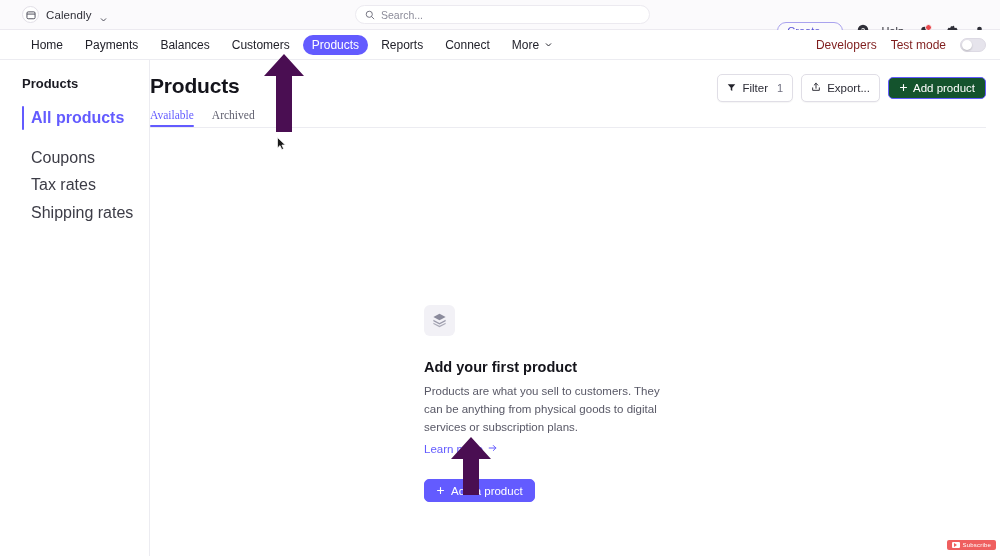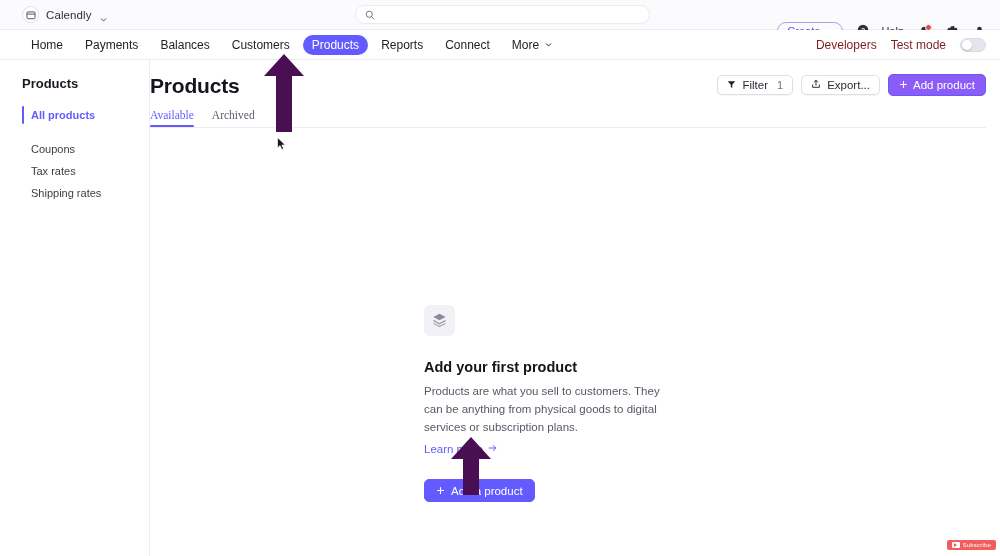--- a/index.html
+++ b/index.html
@@ -93,48 +93,48 @@
 
   
   .body { display: flex; position: relative; height: 496px; }
 
   .sidebar {
     width: 150px; padding-top: 16px; padding-left: 22px;
     border-right: 1px solid #ececf1; height: 100%;
   }
   .side-title { font-size: 13px; font-weight: bold; color: #1a1a22; margin-bottom: 13px; }
   .side-item {
-    font-size: 11px; color: #3c3c46; padding: 5px 0 5px 9px;
+    font-size: 16px; color: #3c3c46; padding: 5px 0 5px 9px;
     cursor: pointer; position: relative; line-height: 1.1;
   }
   .side-item.active { color: #635bff; font-weight: bold; }
   .side-item.active::before {
     content: ""; position: absolute; left: 0; top: 2px; bottom: 2px;
     width: 2px; background: #635bff; border-radius: 1px;
   }
   .side-gap { height: 12px; }
 
   .main { flex: 1; position: relative; padding: 14px 0 0 0; }
   .main-head { display: flex; align-items: flex-start; padding: 0 14px 0 0; }
   .page-title { font-size: 21px; font-weight: bold; color: #14141b; margin-left: 0; letter-spacing: -.2px; }
   .head-left { margin-left: 0; }
   .head-actions { margin-left: auto; display: flex; align-items: center; gap: 8px; }
 
   .btn-sm {
     display: flex; align-items: center; gap: 6px;
-    height: 20px; padding: 0 9px; border-radius: 5px;
+    height: 28px; padding: 0 9px; border-radius: 5px;
     border: 1px solid #e0dee6; background: #fff;
     font-size: 11.5px; color: #2b2b35; cursor: pointer;
     box-shadow: 0 1px 1px rgba(20,20,30,.04);
   }
   .filter-count { color: #6f6f80; font-size: 11px; margin-left: 3px; }
   .btn-primary {
     display: flex; align-items: center; gap: 5px;
     height: 22px; padding: 0 10px; border-radius: 5px;
-    background: #8b5cf6; border: 1px solid #635bff;
+    background: #14532d; border: 1px solid #635bff;
     font-size: 11.5px; color: #fff; font-weight: 500; cursor: pointer;
   }
 
   .tabs { display: flex; gap: 18px; margin-top: 11px; }
   .tab {
     font-size: 11.5px; color: #5e5e6d; padding-bottom: 6px;
     cursor: pointer; position: relative; font-family: Liberation Serif, serif;
   }
   .tab.active { color: #635bff; font-weight: 500; }
   .tab.active::after {
@@ -206,20 +206,21 @@
       </span>
     </div>
 
     <div class="searchwrap">
       <span>
         <svg width="10" height="10" viewBox="0 0 14 14" fill="none">
           <circle cx="6" cy="6" r="4.3" stroke="#6c6c7a" stroke-width="1.3"></circle>
           <path d="M9.3 9.3L12.4 12.4" stroke="#6c6c7a" stroke-width="1.3" stroke-linecap="round"></path>
         </svg>
       </span>
+      <input class="search-input" type="text" placeholder="Search..." style="">
     </div>
 
     <div class="top-right">
       <div class="create-btn">
         <span>Create</span>
         <span>
           <svg width="8" height="8" viewBox="0 0 12 12" fill="none">
             <path d="M3 5l3 3 3-3" stroke="#5b54d6" stroke-width="1.3" stroke-linecap="round" stroke-linejoin="round"></path>
           </svg>
         </span>

